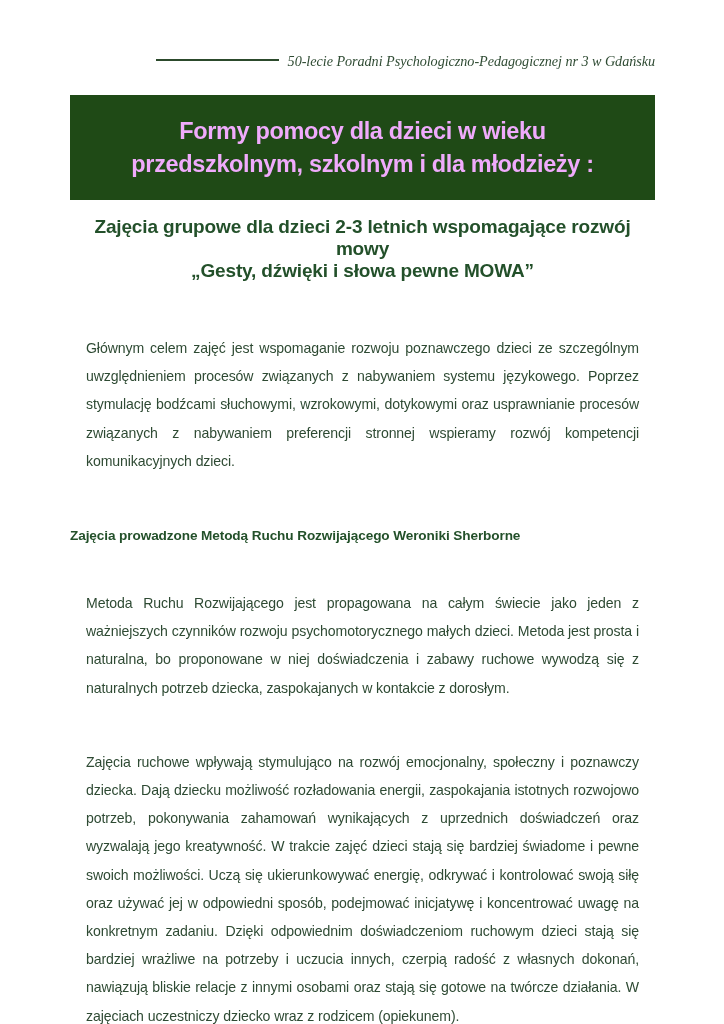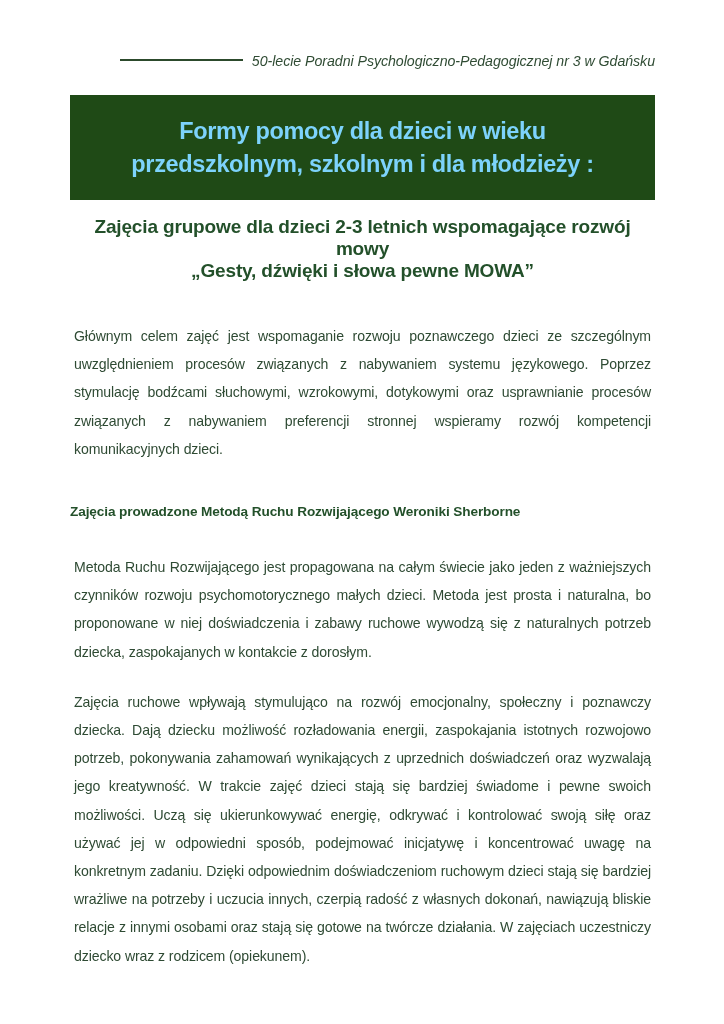--- a/index.html
+++ b/index.html
@@ -38,21 +38,21 @@
     gap: 9px;
   }
   .header-rule {
     flex: 0 0 auto;
     width: 123px;
     height: 2px;
     background: #2c4a2c;
     margin-bottom: 2px;
   }
   .header-text {
-    font-family: Liberation Sans, sans-serif;
+    font-family: Liberation Serif, serif;
     font-style: italic;
     font-size: 14.2px;
     letter-spacing: -0.05px;
     color: #2f4b33;
     white-space: nowrap;
   }
 
   
   .title-banner {
     position: absolute;
@@ -62,21 +62,21 @@
     height: 105px;
     background: #1f4a16;
     display: flex;
     flex-direction: column;
     align-items: center;
     justify-content: center;
     box-sizing: border-box;
     padding: 0 16px;
   }
   .title-line {
-    color: #7dd3fc;
+    color: #f0abfc;
     font-size: 23.5px;
     font-weight: bold;
     letter-spacing: -0.35px;
     line-height: 33px;
     text-align: center;
     white-space: nowrap;
   }
 
   
   .content {
@@ -99,21 +99,21 @@
   .subhead-group {
     margin: 0 0 10px 0;
   }
 
   p.body {
     color: #2e4a33;
     font-size: 14.1px;
     line-height: 28.2px;
     text-align: justify;
     text-justify: inter-word;
-    margin: 4px;
+    margin: 16px;
     letter-spacing: -0.1px;
   }
 
   .gap-sm { height: 14px; }
   .gap-md { height: 26px; }
   .gap-lg { height: 34px; }
 
   .heading-2 {
     color: #23502a;
     font-size: 13.6px;

